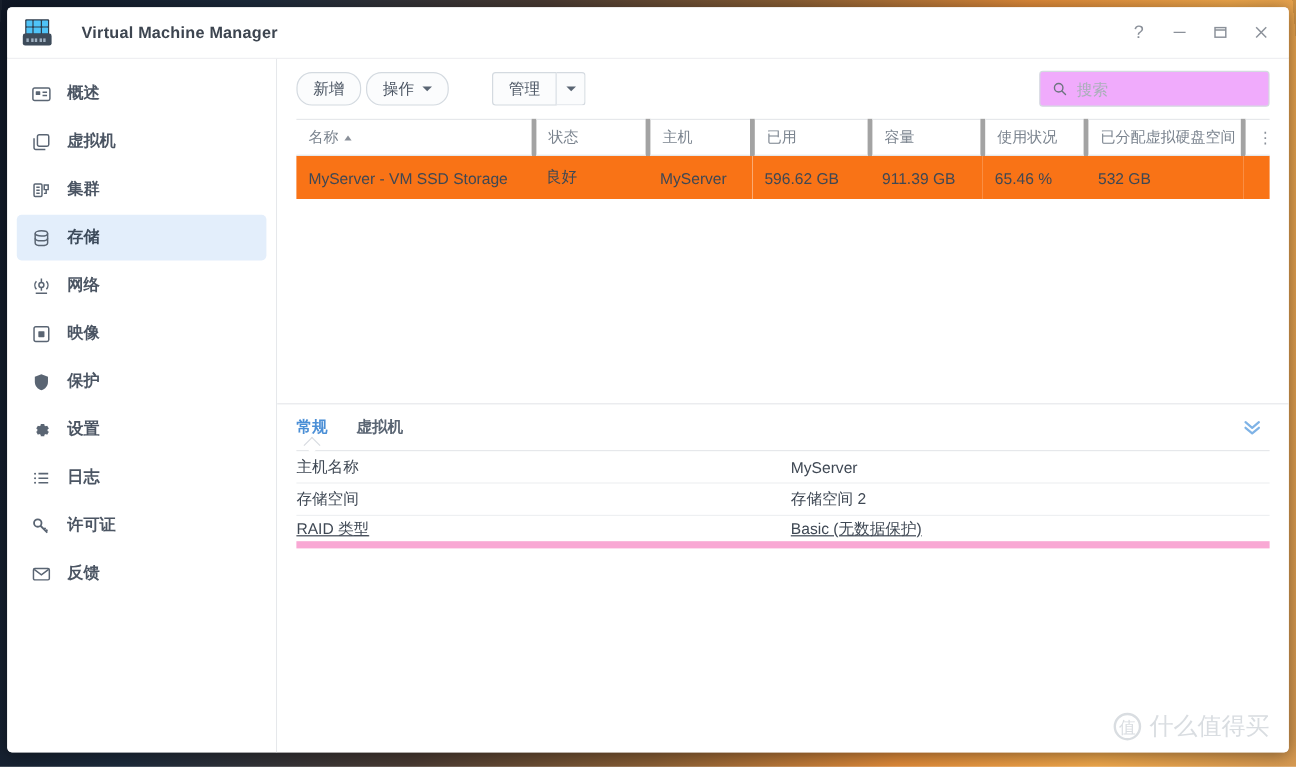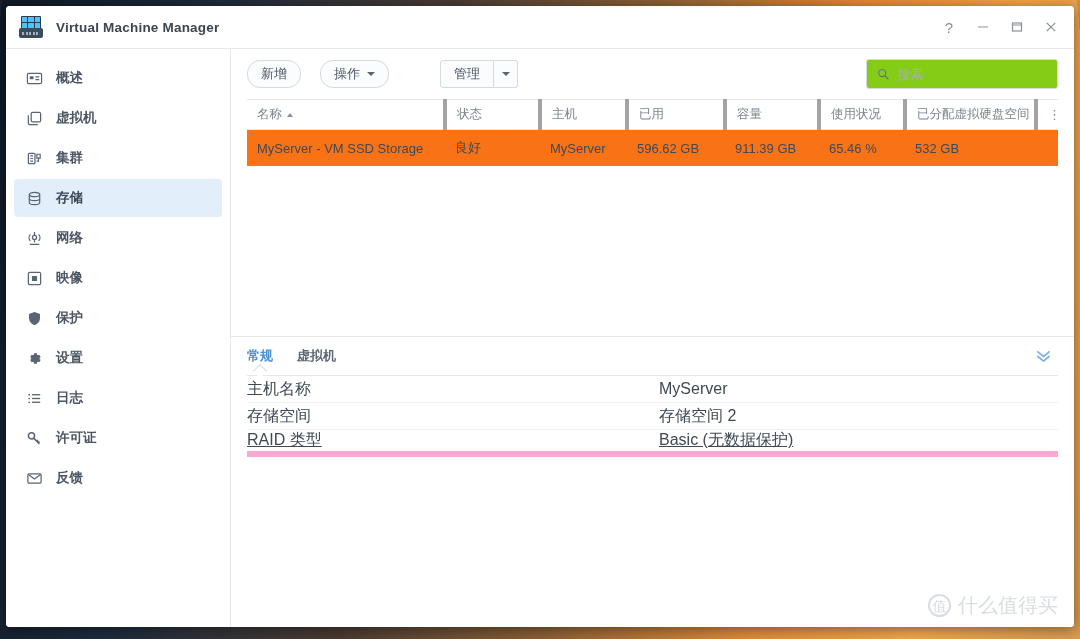--- a/index.html
+++ b/index.html
@@ -52,21 +52,21 @@
   }
   .app-icon .rack-top i { background: #4fc3f7; border-radius: .5px; display: block; }
   .app-icon .rack-base {
     position: absolute; left: 1px; top: 14px; width: 24px; height: 10px;
     background: #3d4b5a; border-radius: 2px;
     display: flex; align-items: center; gap: 1.5px; padding-left: 3px;
   }
   .app-icon .rack-base i { width: 2px; height: 3px; background: #9fb0c0; display: block; }
   .app-title {
     font-size: 13.5px; font-weight: bold; color: #3d4550;
-    margin-left: 12px; letter-spacing: .2px;
+    margin-left: 24px; letter-spacing: .2px;
   }
   .win-controls { margin-left: auto; display: flex; align-items: center; }
   .win-btn {
     width: 34px; height: 30px;
     display: flex; align-items: center; justify-content: center;
     color: #8a9099; cursor: default;
   }
   .win-btn svg { display: block; }
   .win-btn .qmark { font-size: 15px; color: #8a9099; line-height: 1; }
 
@@ -109,21 +109,21 @@
   }
   .tb-btn {
     height: 28px;
     min-width: 52px;
     padding: 0 13px;
     background: #fbfcfd;
     border: 1px solid #d4dae0;
     border-radius: 13px;
     font-size: 13px; color: #4b5563;
     display: flex; align-items: center; justify-content: center; gap: 7px;
-    margin-right: 19px;
+    margin-right: 4px;
     cursor: default;
     font-family: inherit;
   }
   .tb-split { display: flex; margin-right: 10px; margin-left: 32px; }
   .tb-split .tb-btn { margin-right: 0; border-radius: 3px 0 0 3px; }
   .tb-split .tb-arrow {
     height: 28px; width: 24px;
     background: #fbfcfd;
     border: 1px solid #d4dae0; border-left: none;
     border-radius: 0 3px 3px 0;
@@ -131,21 +131,21 @@
     cursor: default;
   }
   .caret { width: 0; height: 0; border-left: 4px solid transparent; border-right: 4px solid transparent; border-top: 4.5px solid #5a6573; }
 
   .search-box {
     margin-left: auto;
     width: 192px; height: 30px;
     border: 1px solid #d4dae0; border-radius: 3px;
     display: flex; align-items: center;
     padding: 0 10px; gap: 8px;
-    background: #84cc16;
+    background: #f0abfc;
   }
   .search-box input {
     border: none; outline: none;
     font-size: 13px; color: #4b5563;
     font-family: inherit;
     width: 100%; background: transparent;
   }
   .search-box input::placeholder { color: #a8b0b8; }
 
   
@@ -209,21 +209,21 @@
   .collapse-btn {
     margin-left: auto; color: #7fb3e6;
     display: flex; flex-direction: column; align-items: center; justify-content: center;
     line-height: .6; cursor: default; padding: 0 6px;
   }
   .detail-list { border-top: 1px solid #e6e8eb; }
   .detail-row {
     display: flex; align-items: center;
     height: 27px;
     border-bottom: 1px solid #eef0f2;
-    font-size: 16px; color: #3f4854;
+    font-size: 13px; color: #3f4854;
   }
   .detail-row:last-child { border-bottom: 6px solid #f9a8d4; text-decoration: underline; }
   .detail-key { width: 412px; flex: 0 0 412px; color: #3f4854; }
   .detail-val { color: #3f4854; }
 
   .detail-fill { flex: 1 1 auto; }
 
   
   .watermark {
     position: absolute; right: 16px; bottom: 8px;

